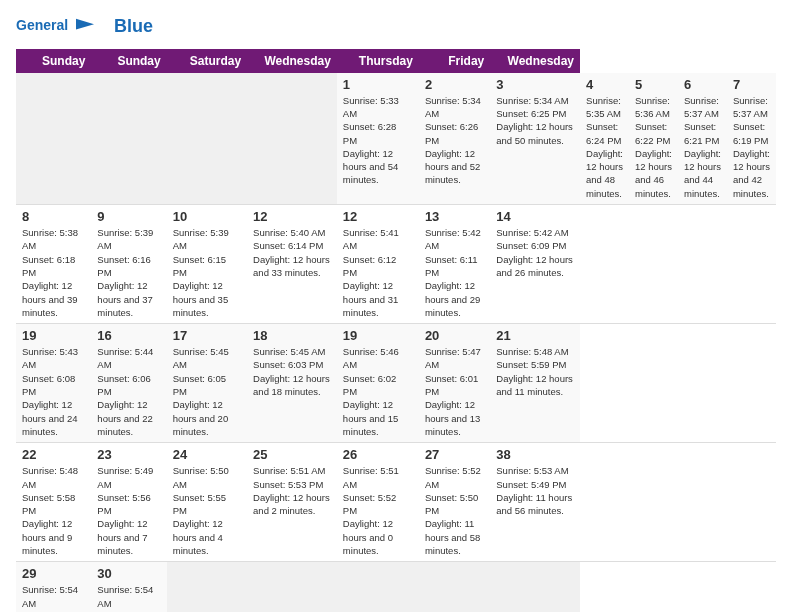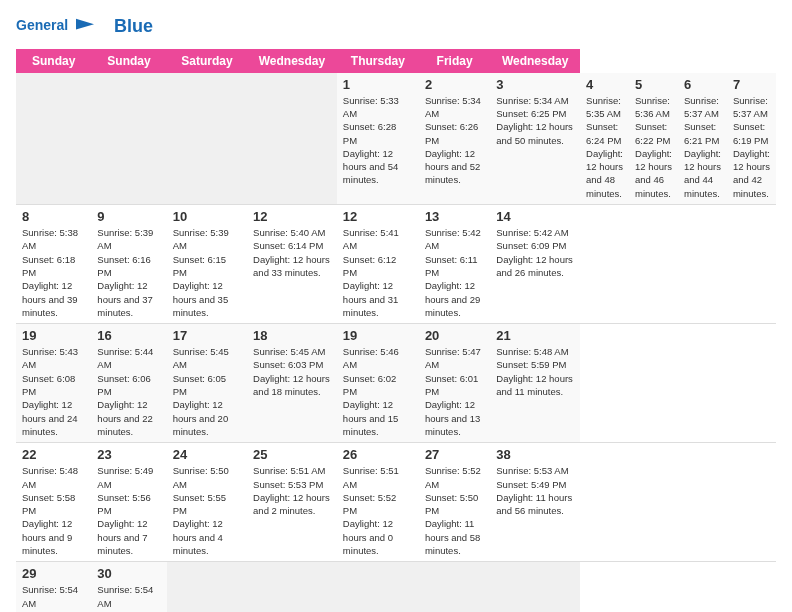--- a/index.html
+++ b/index.html
@@ -40,23 +40,23 @@
     .location {
       font-size: 14px;
       color: #555;
     }
     table {
       width: 100%;
       border-collapse: collapse;
       font-size: 10px;
     }
     thead tr th {
-      background-color: #ec4899;
+      background-color: #701a75;
       color: #fff;
-      text-align: center;
+      text-align: right;
       padding: 5px 6px;
       font-size: 12px;
       font-weight: bold;
     }
     tbody tr {
       border-bottom: 1px solid #ddd;
     }
     tbody tr:nth-child(odd) {
       background-color: #f9f9f9;
     }

